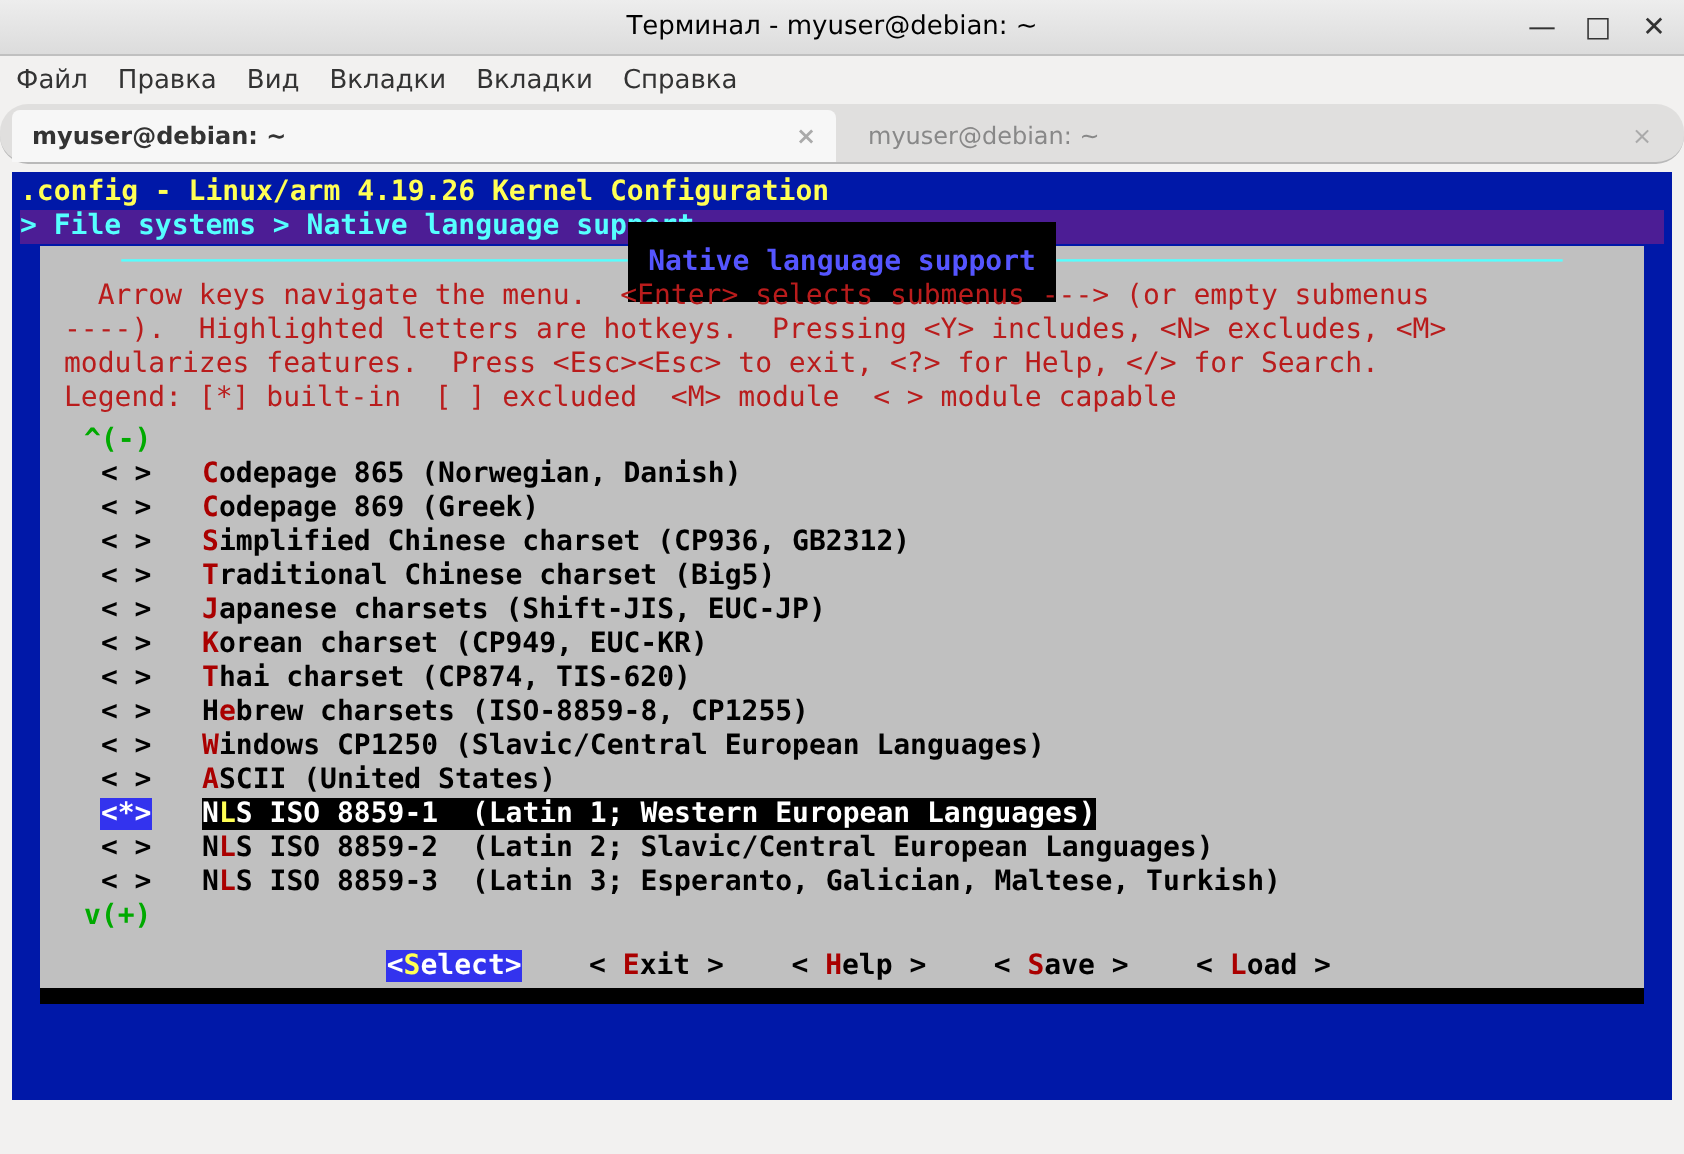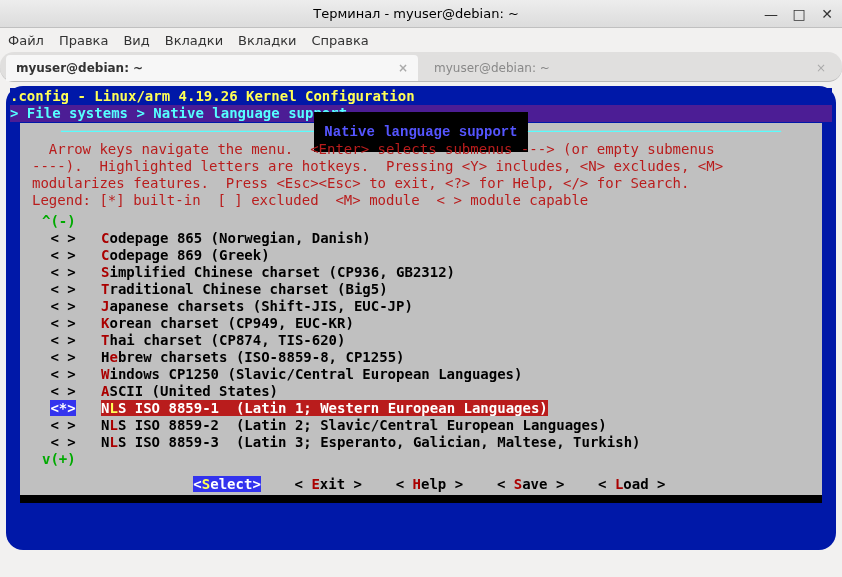--- a/index.html
+++ b/index.html
@@ -63,53 +63,52 @@
     background: #0018a8;
     width: 830px;
     height: 464px;
     margin: 4px 6px;
     padding: 2px 4px;
     font-family: "DejaVu Sans Mono", "Courier New", monospace;
     font-size: 14px;
     line-height: 17px;
     color: #c0c0c0;
     letter-spacing: 0px;
-    border-radius: 17px;
   }
   .topline { color: #ffff55; background: #0018a8; white-space: pre; font-weight: bold; }
   .crumb   { color: #55ffff; background: #4c1d95; white-space: pre; font-weight: bold; }
   .dialog {
     margin: 1px 10px 0 10px;
     background: #000;
     position: relative;
     padding-bottom: 8px;
   }
   .dlg-title-row { text-align: center; color: #55ffff; background: #c0c0c0; font-weight: bold; }
-  .dlg-title-row span { background: #000; padding: 12px 2px; color: #5555ff; font-family: Liberation Mono, monospace; }
+  .dlg-title-row span { background: #000; padding: 12px 2px; color: #5555ff; }
   .help {
     background: #c0c0c0;
     color: #b91c1c;
     padding: 0 12px 4px 12px;
     white-space: pre-wrap;
   }
   .listwrap {
     background: #c0c0c0;
     padding: 0 22px 4px 22px;
   }
   .scrollhint { color: #00aa00; font-weight: bold; white-space: pre; }
   .item {
     color: #000;
     white-space: pre;
     font-weight: bold;
   }
   .item .hot { color: #aa0000; }
   .item.selected {
     color: #fff;
   }
-  .item.selected .text { background: #b91c1c; }
+  .item.selected .text { background: #000000; }
   .item.selected .hot { color: #ffff55; }
   .bracket { color: #000; }
   .item.selected .bracket { background: #3333ee; color: #fff; }
   .buttons {
     background: #c0c0c0;
     text-align: center;
     padding: 4px 0 2px 0;
     white-space: pre;
     font-weight: bold;
     color: #000;

